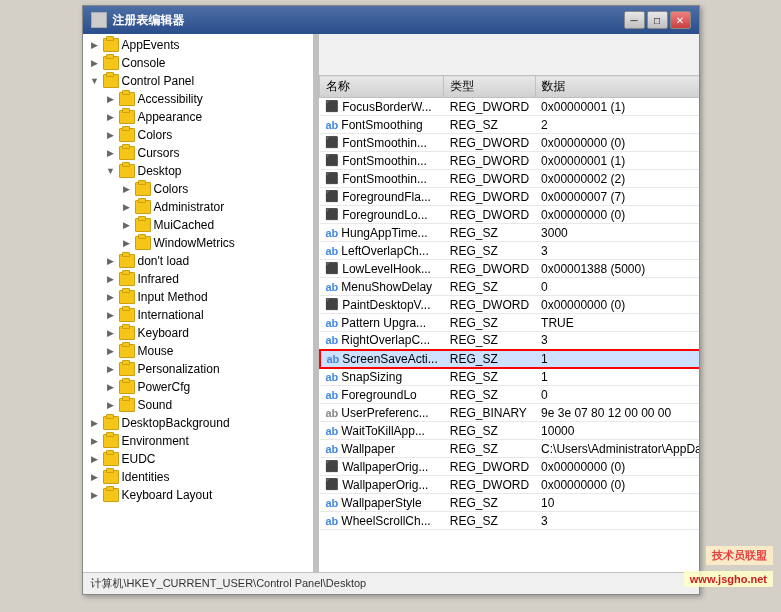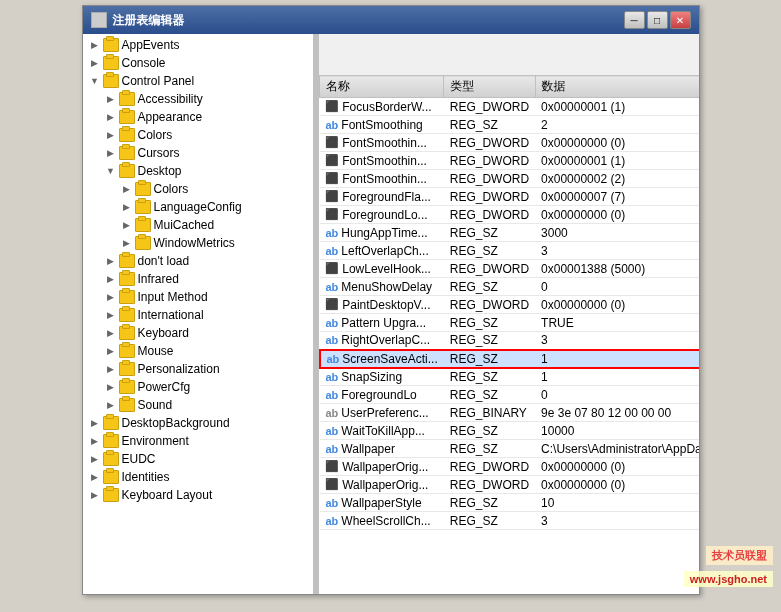--- a/index.html
+++ b/index.html
@@ -333,21 +333,21 @@
             <div class="tree-item">
     <span class="tree-indent" style="width:36px"></span>
     <span class="tree-expander">▶</span>
     <span class="folder-icon "></span>
     <span class="tree-label">Colors</span>
   </div>
             <div class="tree-item">
     <span class="tree-indent" style="width:36px"></span>
     <span class="tree-expander">▶</span>
     <span class="folder-icon "></span>
-    <span class="tree-label">LanguageConfig</span>
+    <span class="tree-label">Administrator</span>
   </div>
             <div class="tree-item">
     <span class="tree-indent" style="width:36px"></span>
     <span class="tree-expander">▶</span>
     <span class="folder-icon "></span>
     <span class="tree-label">MuiCached</span>
   </div>
             <div class="tree-item">
     <span class="tree-indent" style="width:36px"></span>
     <span class="tree-expander">▶</span>
@@ -691,17 +691,20 @@
                   </div>
     </td>
     <td>REG_SZ</td>
     <td>3</td>
   </tr>
             </tbody>
         </table>
       </div>
     </div>
 
+    <div class="statusbar">
+      <span>计算机\HKEY_CURRENT_USER\Control Panel\Desktop</span>
+    </div>
   </div>
 
   <div class="watermark">技术员联盟</div>
   <div class="watermark2">www.jsgho.net</div>
 </div>
 
 </body></html>

